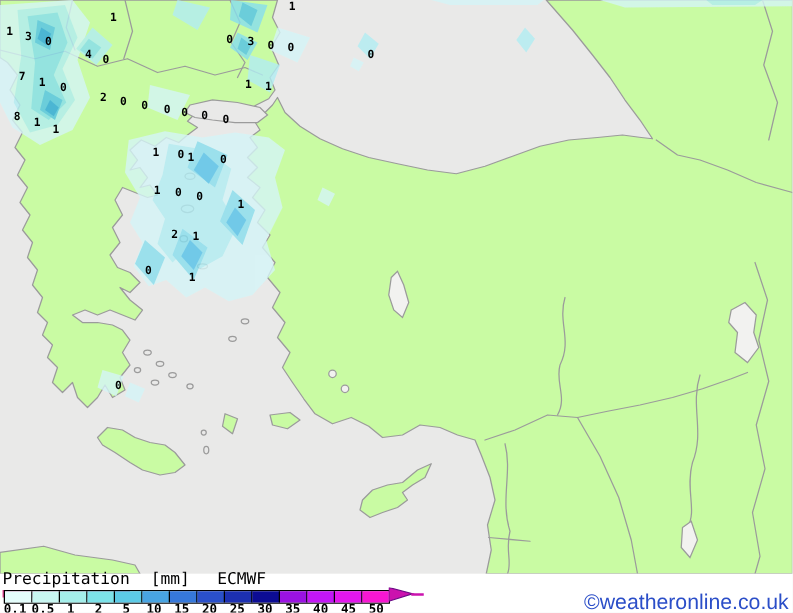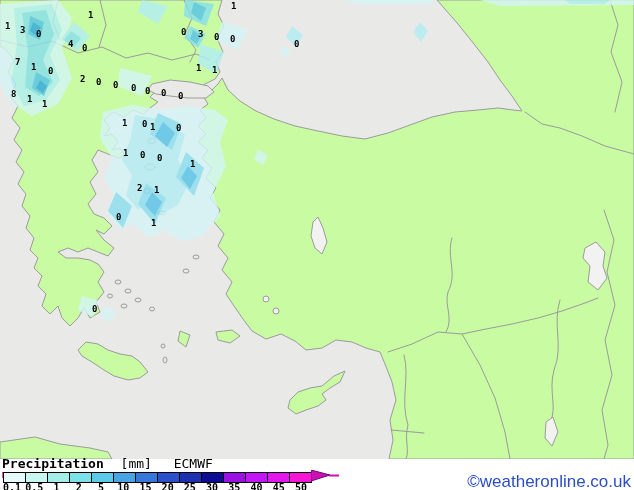--- a/index.html
+++ b/index.html
@@ -12,21 +12,21 @@
   .lake{fill:var(--lake,#f2f2f0);stroke:var(--coast,#9b9b9b);stroke-width:1;}
   .island{fill:var(--sea,#e9e9e8);stroke:var(--coast,#9b9b9b);stroke-width:1;}
   .border,.river{fill:none;stroke:var(--coast,#9b9b9b);stroke-width:1;stroke-linejoin:round;stroke-linecap:round;}
   .precip{opacity:.8;}
   .pl{fill:var(--p1,#d5f5f7);} .pl2{fill:var(--p2,#b2edf3);} .pm{fill:var(--p3,#88deee);}
   .pd{fill:var(--p4,#54c2e8);} .pdd{fill:var(--p5,#2ea6e0);}
   .num-layer{position:absolute;left:0;top:0;width:100%;height:100%;pointer-events:none;}
   .num{position:absolute;font:bold 9px "DejaVu Sans Mono",monospace;color:#000;line-height:9px;}
   .legend-band{position:relative;width:634px;height:31px;background:#fff;font-family:"DejaVu Sans Mono",monospace;}
   .legend-title-row{position:absolute;left:2px;top:-3px;font-size:13px;color:#000;white-space:nowrap;}
-  .legend-title{border-bottom:6px solid #ec4899;padding-bottom:1px;font-weight:bold;}
+  .legend-title{border-bottom:6px solid #ec4899;padding-bottom:1px;}
   .legend-unit{margin-left:9px;} .legend-model{margin-left:14px;}
   .colorbar{position:absolute;left:3px;top:13px;width:307px;height:9px;display:flex;border:1px solid #000;box-sizing:content-box;}
   .colorbar .seg{flex:1;border-right:1px solid #000;}
   .colorbar .seg:last-child{border-right:none;}
   .bar-arrow{position:absolute;left:311px;top:11px;}
   .ticks{position:absolute;left:1px;top:23px;width:311px;display:flex;}
   .ticks .tick{flex:1;text-align:center;font:bold 10px "DejaVu Sans Mono",monospace;color:#000;}
   .footer-date{position:absolute;right:3px;top:-2px;font-size:13px;color:#000;white-space:nowrap;}
   .footer-credit{position:absolute;right:3px;top:13px;font-family:"Liberation Sans",sans-serif;font-size:17px;color:var(--credit,#2b4ec8);white-space:nowrap;text-align:center;}
 </style>

